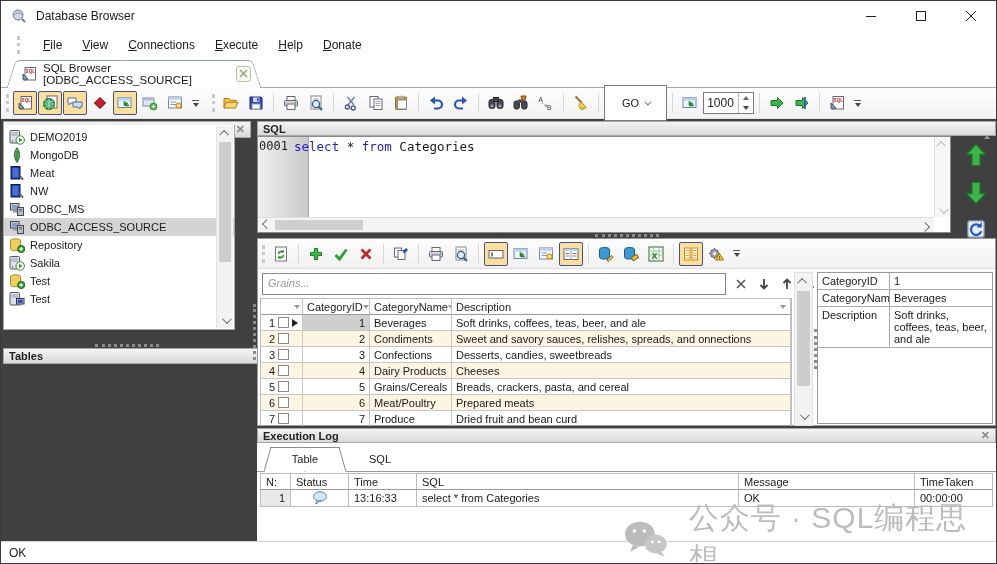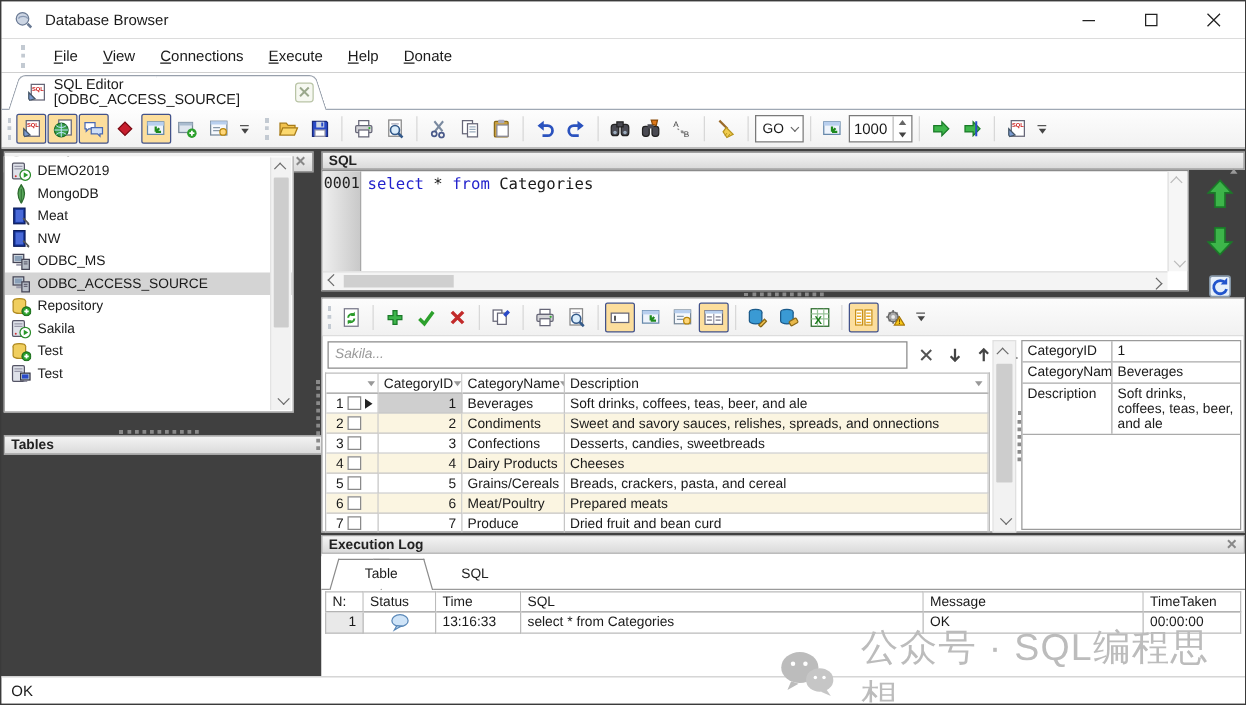--- a/index.html
+++ b/index.html
@@ -34,21 +34,21 @@
 
   
   .toolbar{position:absolute;top:87px;left:0;right:0;height:31px;display:flex;align-items:center;padding:0 5px;gap:1px;background:linear-gradient(#fdfdfd,#f2f2f2);border-bottom:1px solid #e2e2e2}
   .tbtn{min-width:24px;height:24px;display:flex;align-items:center;justify-content:center;border:1px solid transparent;border-radius:2px}
   .tbtn.hl{background:#fcde9d;border-color:#42528a}
   .tsep{width:1px;height:20px;background:#d8d8d8;margin:0 4px}
   .caret{display:flex;flex-direction:column;align-items:center;margin:0 4px}
   .caret .bar{width:7px;height:1px;background:#555;margin-bottom:2px}
   .tri-dn{width:0;height:0;border-left:3.5px solid transparent;border-right:3.5px solid transparent;border-top:4px solid #444}
   .tri-up{width:0;height:0;border-left:3.5px solid transparent;border-right:3.5px solid transparent;border-bottom:4px solid #666}
-  .go-select{display:flex;align-items:center;gap:5px;border:1px solid #7a7a7a;background:#fff;height:22px;padding:0 5px;font-size:11px}
+  .go-select{display:flex;align-items:center;gap:5px;border:1px solid #7a7a7a;background:#fff;height:36px;padding:0 17px;font-size:11px}
   .spinbox{display:flex;border:1px solid #7a7a7a;background:#fff;height:22px}
   .spinbox .val{width:34px;padding:3px 3px 0 3px;font-size:12px}
   .spinbox .spin{width:15px;display:flex;flex-direction:column;border-left:1px solid #bbb}
   .spinbox .spin div{flex:1;display:flex;align-items:center;justify-content:center}
 
   
   .panel-hdr{background:linear-gradient(#f4f4f4,#dadada);border:1px solid #a6a6a6;font-weight:bold;color:#222;display:flex;align-items:center;padding:0 5px;font-size:11px}
   .panel-hdr .hx{margin-left:auto;color:#888;font-weight:bold;font-size:11px}
   .abs{position:absolute}
 
@@ -69,21 +69,21 @@
   .chev.rt{transform:rotate(135deg) translateX(2px)}
 
   
   .hsplit{display:flex;align-items:center;justify-content:center}
   .hsplit .dots{width:64px;border-top:3px dotted #8a8a8a;height:0}
   .vsplit{display:flex;align-items:center;justify-content:center}
   .vsplit .dots{height:56px;border-left:3px dotted #8a8a8a;width:0}
 
   
   .sql-wrap{border:1px solid #8a8a8a;background:#fff;overflow:hidden}
-  .gutter{position:absolute;left:0;top:0;bottom:15px;width:31px;background:linear-gradient(to right,#efefef,#c9c9c9);border-right:1px solid #a8a8a8;font-family:"DejaVu Sans Mono",monospace;font-size:12px;padding:2px 2px 0 1px;color:#222}
+  .gutter{position:absolute;left:0;top:0;bottom:15px;width:51px;background:linear-gradient(to right,#efefef,#c9c9c9);border-right:1px solid #a8a8a8;font-family:"DejaVu Sans Mono",monospace;font-size:12px;padding:2px 2px 0 1px;color:#222}
   .code{position:absolute;left:32px;top:0;right:16px;bottom:15px;font-family:"DejaVu Sans Mono",monospace;font-size:12.5px;padding:2px 0 0 4px;white-space:pre;color:#1a1a1a}
   .code .kw{color:#2222cc}
   .ed-vscroll{position:absolute;top:0;right:0;bottom:15px;width:16px;background:#f6f6f6;border-left:1px solid #e0e0e0}
   .ed-vscroll .arr{height:14px;display:flex;align-items:center;justify-content:center}
   .ed-vscroll .arr.b{position:absolute;bottom:0;left:0;right:0}
   .ed-hscroll{position:absolute;left:0;right:16px;bottom:0;height:15px;background:#f4f4f4;border-top:1px solid #ddd}
   .ed-hscroll .thumb{position:absolute;left:17px;top:2px;width:88px;height:10px;background:#cfcfcf}
   .ed-hscroll .arr{position:absolute;top:0;width:15px;height:100%;display:flex;align-items:center;justify-content:center}
 
   .side-strip{display:flex;flex-direction:column;align-items:center;gap:14px}
@@ -184,21 +184,21 @@
       <div class="bgl"></div>
         <div class="bgr"></div>
       <div class="inner">
         <span class="ic">
             <svg viewBox="0 0 16 16">
               <rect x="4" y="1.5" width="10.5" height="12.5" fill="#fff" stroke="#667"></rect>
               <text x="4.6" y="6.6" font-size="4.6" font-weight="bold" fill="#c22" font-family="sans-serif">SQL</text>
               <path d="M2 8 l5 5 -4.2 1.2 -0.8 -1.2z" fill="#7a9ad0" stroke="#456"></path>
             </svg>
           </span>
-        <span style="font-size:11.5px">SQL Editor [ODBC_ACCESS_SOURCE]</span>
+        <span style="font-size:11.5px">SQL Browser [ODBC_ACCESS_SOURCE]</span>
         <span class="tab-close">
             <svg width="9" height="9" viewBox="0 0 9 9">
               <path d="M1 1 L8 8 M8 1 L1 8" stroke="#9aa88c" stroke-width="1.6"></path>
             </svg>
           </span>
       </div>
     </div>
   </div>
 
   <div class="toolbar">
@@ -812,21 +812,21 @@
             </svg>
           </span>
         </span>
       <span class="caret">
           <span class="bar"></span>
           <span class="tri-dn"></span>
         </span>
     </div>
 
     <div class="search-row">
-      <span class="search-input">Sakila...</span>
+      <span class="search-input">Grains...</span>
       <span class="mini-btn">
           <svg width="10" height="10" viewBox="0 0 10 10">
             <path d="M1 1 L9 9 M9 1 L1 9" stroke="#555" stroke-width="1.6"></path>
           </svg>
         </span>
       <span class="mini-btn">
           <svg width="10" height="12" viewBox="0 0 10 12">
             <path d="M5 1 V10 M1.5 7 L5 10.5 L8.5 7" stroke="#444" stroke-width="1.8" fill="none"></path>
           </svg>
         </span>

